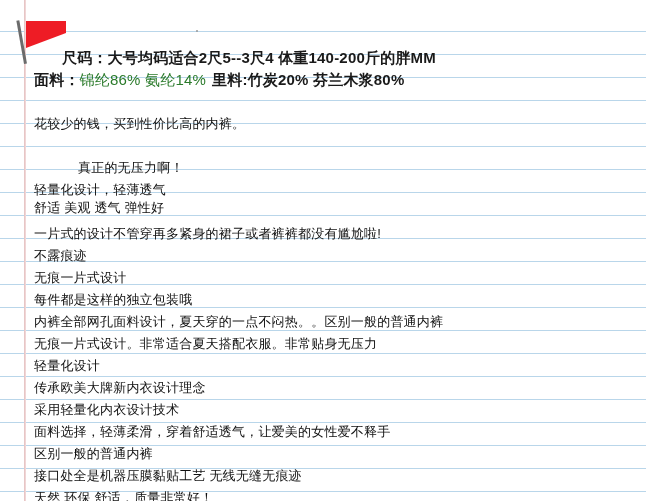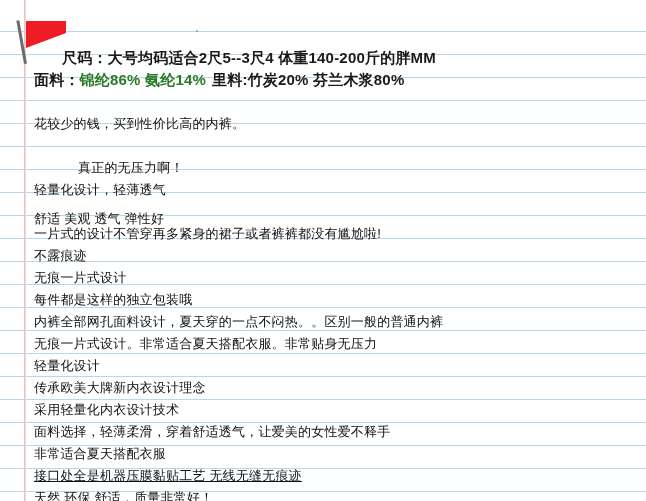--- a/index.html
+++ b/index.html
@@ -86,21 +86,21 @@
     text-align: center;
   }
   .indent-a { left: 62px; }
   .indent-b { left: 34px; }
 
   .bold-red-head {
     font-weight: bold;
     font-size: 15px;
   }
   .seg-dark { color: #1a1a1a; font-weight: bold; }
-  .seg-green { color: #2a7a2a; font-weight: bold; }
+  .seg-green { color: #2a7a2a; font-weight: normal; }
   .body-text {
     color: #111111;
     font-size: 13px;
   }
   .tiny-dot {
     position: absolute;
     left: 196px;
     top: 30px;
     width: 2px;
     height: 2px;
@@ -130,29 +130,29 @@
     </div>
 
     <div class="line indent-b bold-red-head" style="top:69px;">
       <span class="seg-dark">面料：</span><span class="seg-green">锦纶86%  氨纶14%</span><span class="seg-dark" style="padding-left:6px;">里料:竹炭20%  芬兰木浆80%</span>
     </div>
 
     <div class="line indent-b body-text" style="top:113px;">花较少的钱，买到性价比高的内裤。</div>
 
     <div class="line indent-b body-text" style="top:157px;margin-left:44px;">真正的无压力啊！</div>
     <div class="line indent-b body-text" style="top:179px;">轻量化设计，轻薄透气</div>
-    <div class="line indent-b body-text" style="top:208px;">舒适  美观  透气  弹性好</div>
+    <div class="line indent-b body-text" style="top:197px;">舒适  美观  透气  弹性好</div>
     <div class="line indent-b body-text" style="top:223px;">一片式的设计不管穿再多紧身的裙子或者裤裤都没有尴尬啦!</div>
     <div class="line indent-b body-text" style="top:245px;">不露痕迹</div>
     <div class="line indent-b body-text" style="top:267px;">无痕一片式设计</div>
     <div class="line indent-b body-text" style="top:289px;">每件都是这样的独立包装哦</div>
     <div class="line indent-b body-text" style="top:311px;">内裤全部网孔面料设计，夏天穿的一点不闷热。。区别一般的普通内裤</div>
     <div class="line indent-b body-text" style="top:333px;">无痕一片式设计。非常适合夏天搭配衣服。非常贴身无压力</div>
     <div class="line indent-b body-text" style="top:355px;">轻量化设计</div>
     <div class="line indent-b body-text" style="top:377px;">传承欧美大牌新内衣设计理念</div>
     <div class="line indent-b body-text" style="top:399px;">采用轻量化内衣设计技术</div>
     <div class="line indent-b body-text" style="top:421px;">面料选择，轻薄柔滑，穿着舒适透气，让爱美的女性爱不释手</div>
-    <div class="line indent-b body-text" style="top:443px;">非常适合夏天搭配衣服</div>
-    <div class="line indent-b body-text" style="top:465px;text-decoration:underline;">接口处全是机器压膜黏贴工艺  无线无缝无痕迹</div>
+    <div class="line indent-b body-text" style="top:443px;">区别一般的普通内裤</div>
+    <div class="line indent-b body-text" style="top:465px;">接口处全是机器压膜黏贴工艺  无线无缝无痕迹</div>
     <div class="line indent-b body-text" style="top:487px;">天然  环保  舒适，质量非常好！</div>
 
   </div>
 </div>
 
 </body></html>

